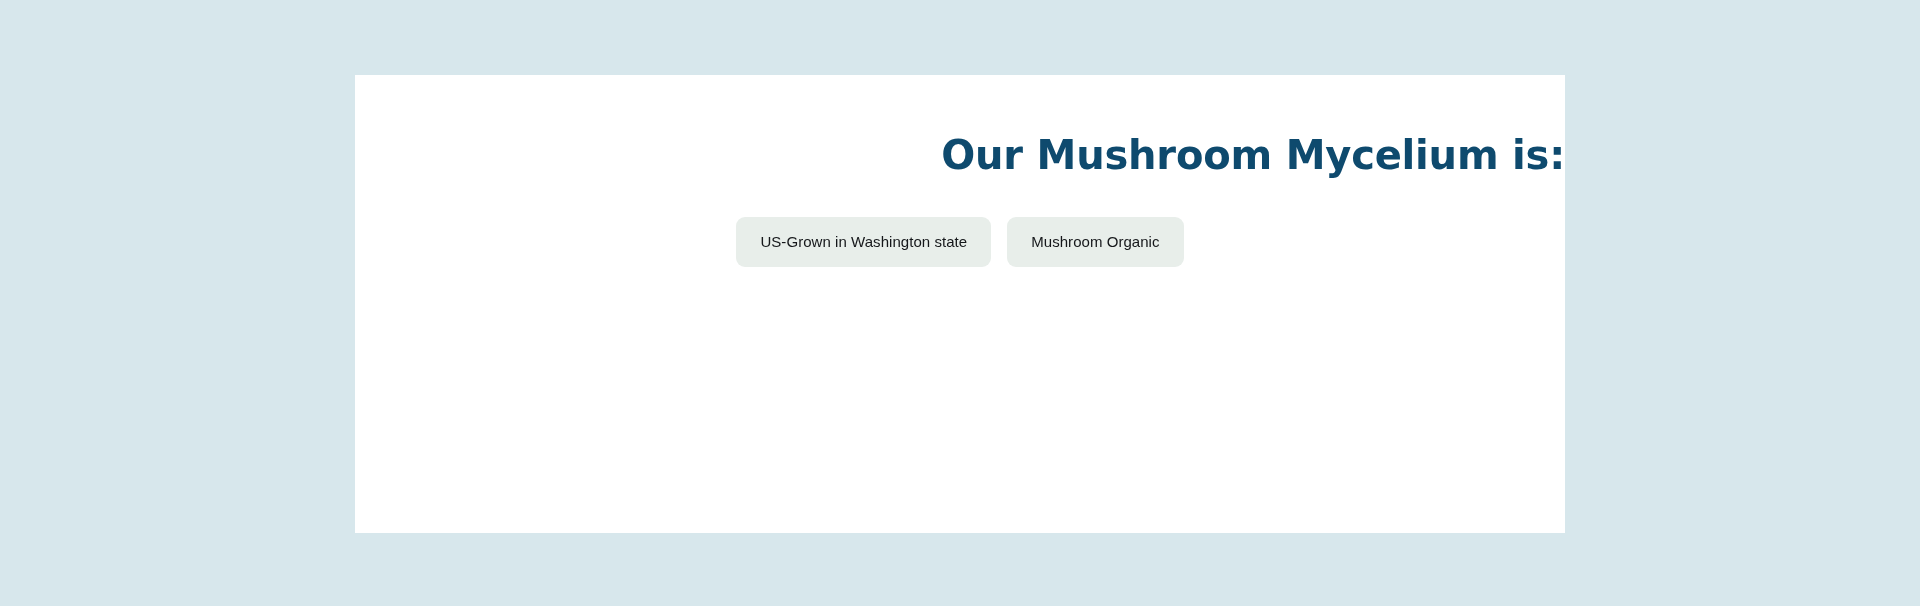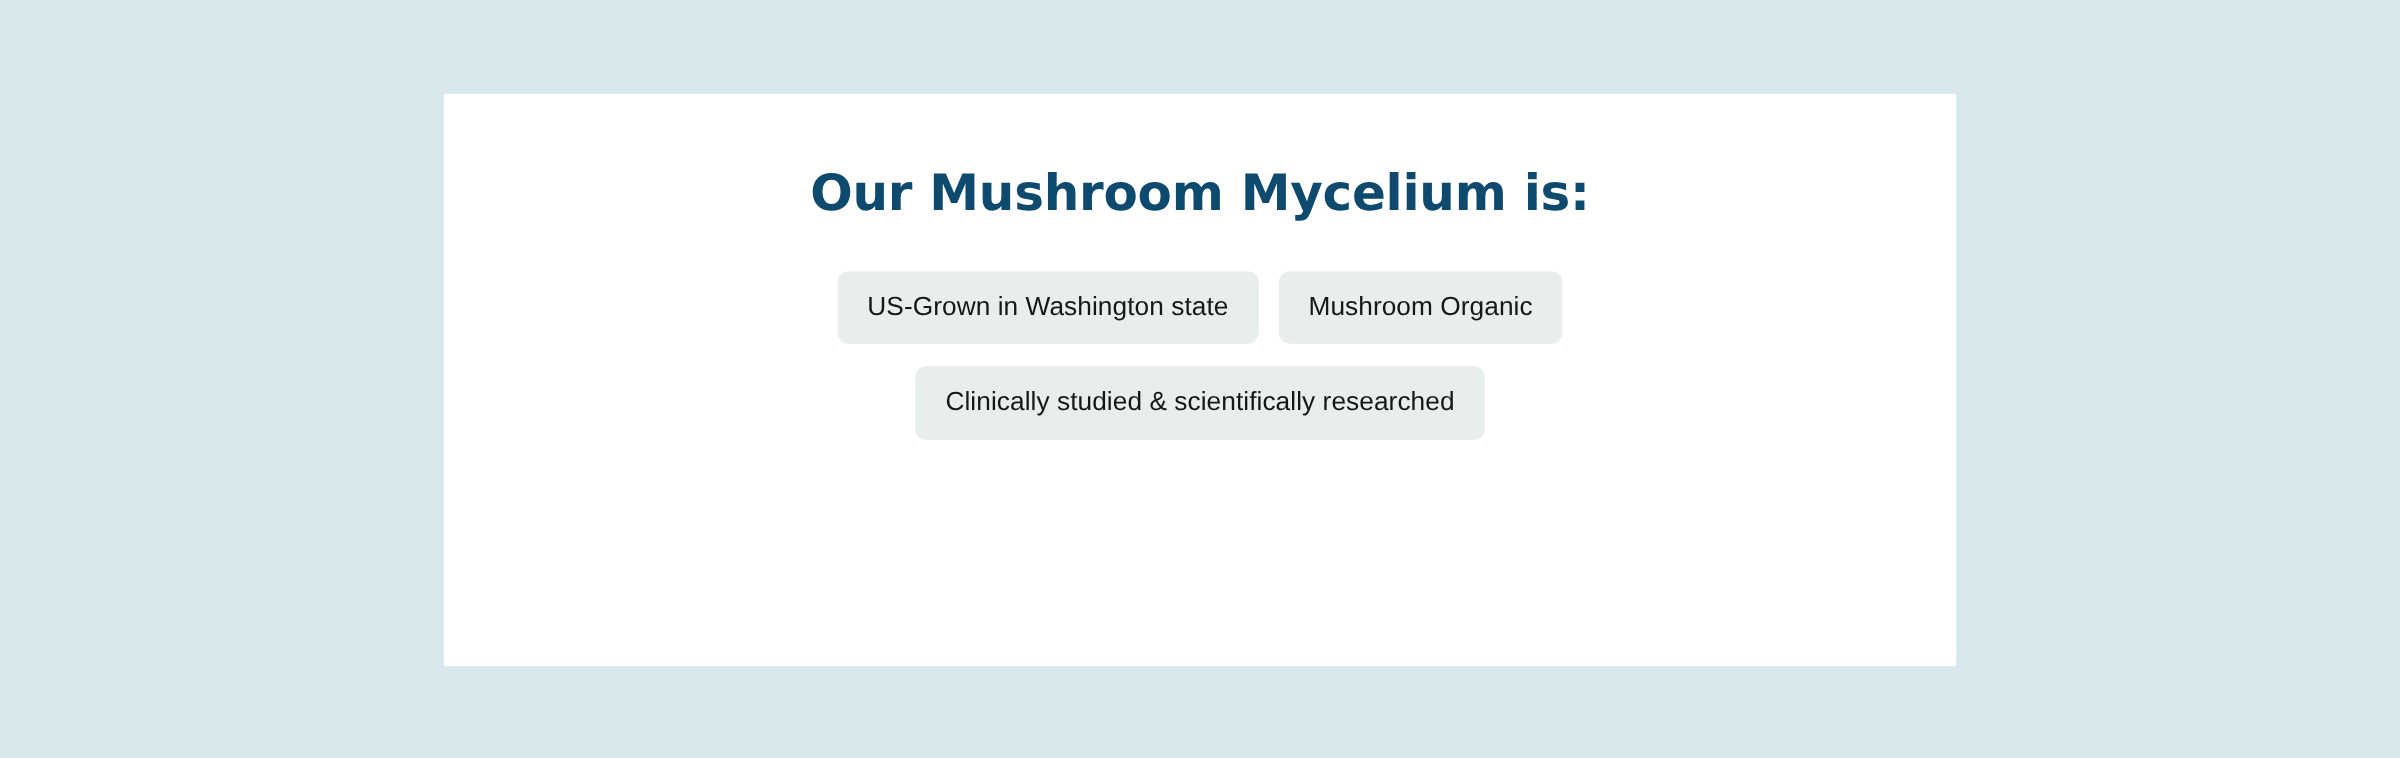--- a/index.html
+++ b/index.html
@@ -25,21 +25,21 @@
   .card {
     position: absolute;
     left: 355px;
     top: 75px;
     width: 1210px;
     height: 458px;
     background: #ffffff;
     box-sizing: border-box;
     display: flex;
     flex-direction: column;
-    align-items: center;
+    align-items: flex-end;
   }
 
   .card-heading {
     margin: 0;
     padding: 0;
     font-family: "DejaVu Sans", sans-serif;
     font-size: 40px;
     font-weight: 700;
     letter-spacing: -0.2px;
     color: #0e4a6e;
@@ -68,21 +68,21 @@
 
   .badge {
     display: inline-flex;
     align-items: center;
     justify-content: center;
     background: #e8eeea;
     color: #15171a;
     border-radius: 9px;
     padding: 15px 24px;
     font-family: "Liberation Sans", sans-serif;
-    font-size: 21px;
+    font-size: 15px;
     font-weight: 400;
     line-height: 1.35;
     white-space: nowrap;
     letter-spacing: 0.05px;
   }
 </style>
 </head>
 <body>
 
 <div class="page">
@@ -91,23 +91,20 @@
 
     <h2 class="card-heading">Our Mushroom Mycelium is:</h2>
 
     <div class="badge-rows">
 
       <div class="badge-row">
         <span class="badge">US-Grown in Washington state</span>
         <span class="badge">Mushroom Organic</span>
       </div>
 
-      <div class="badge-row">
-        <span class="badge">Clinically studied &amp; scientifically researched</span>
-      </div>
 
       <div class="badge-row">
       </div>
 
     </div>
   </section>
 
 </div>
 
 </body></html>

